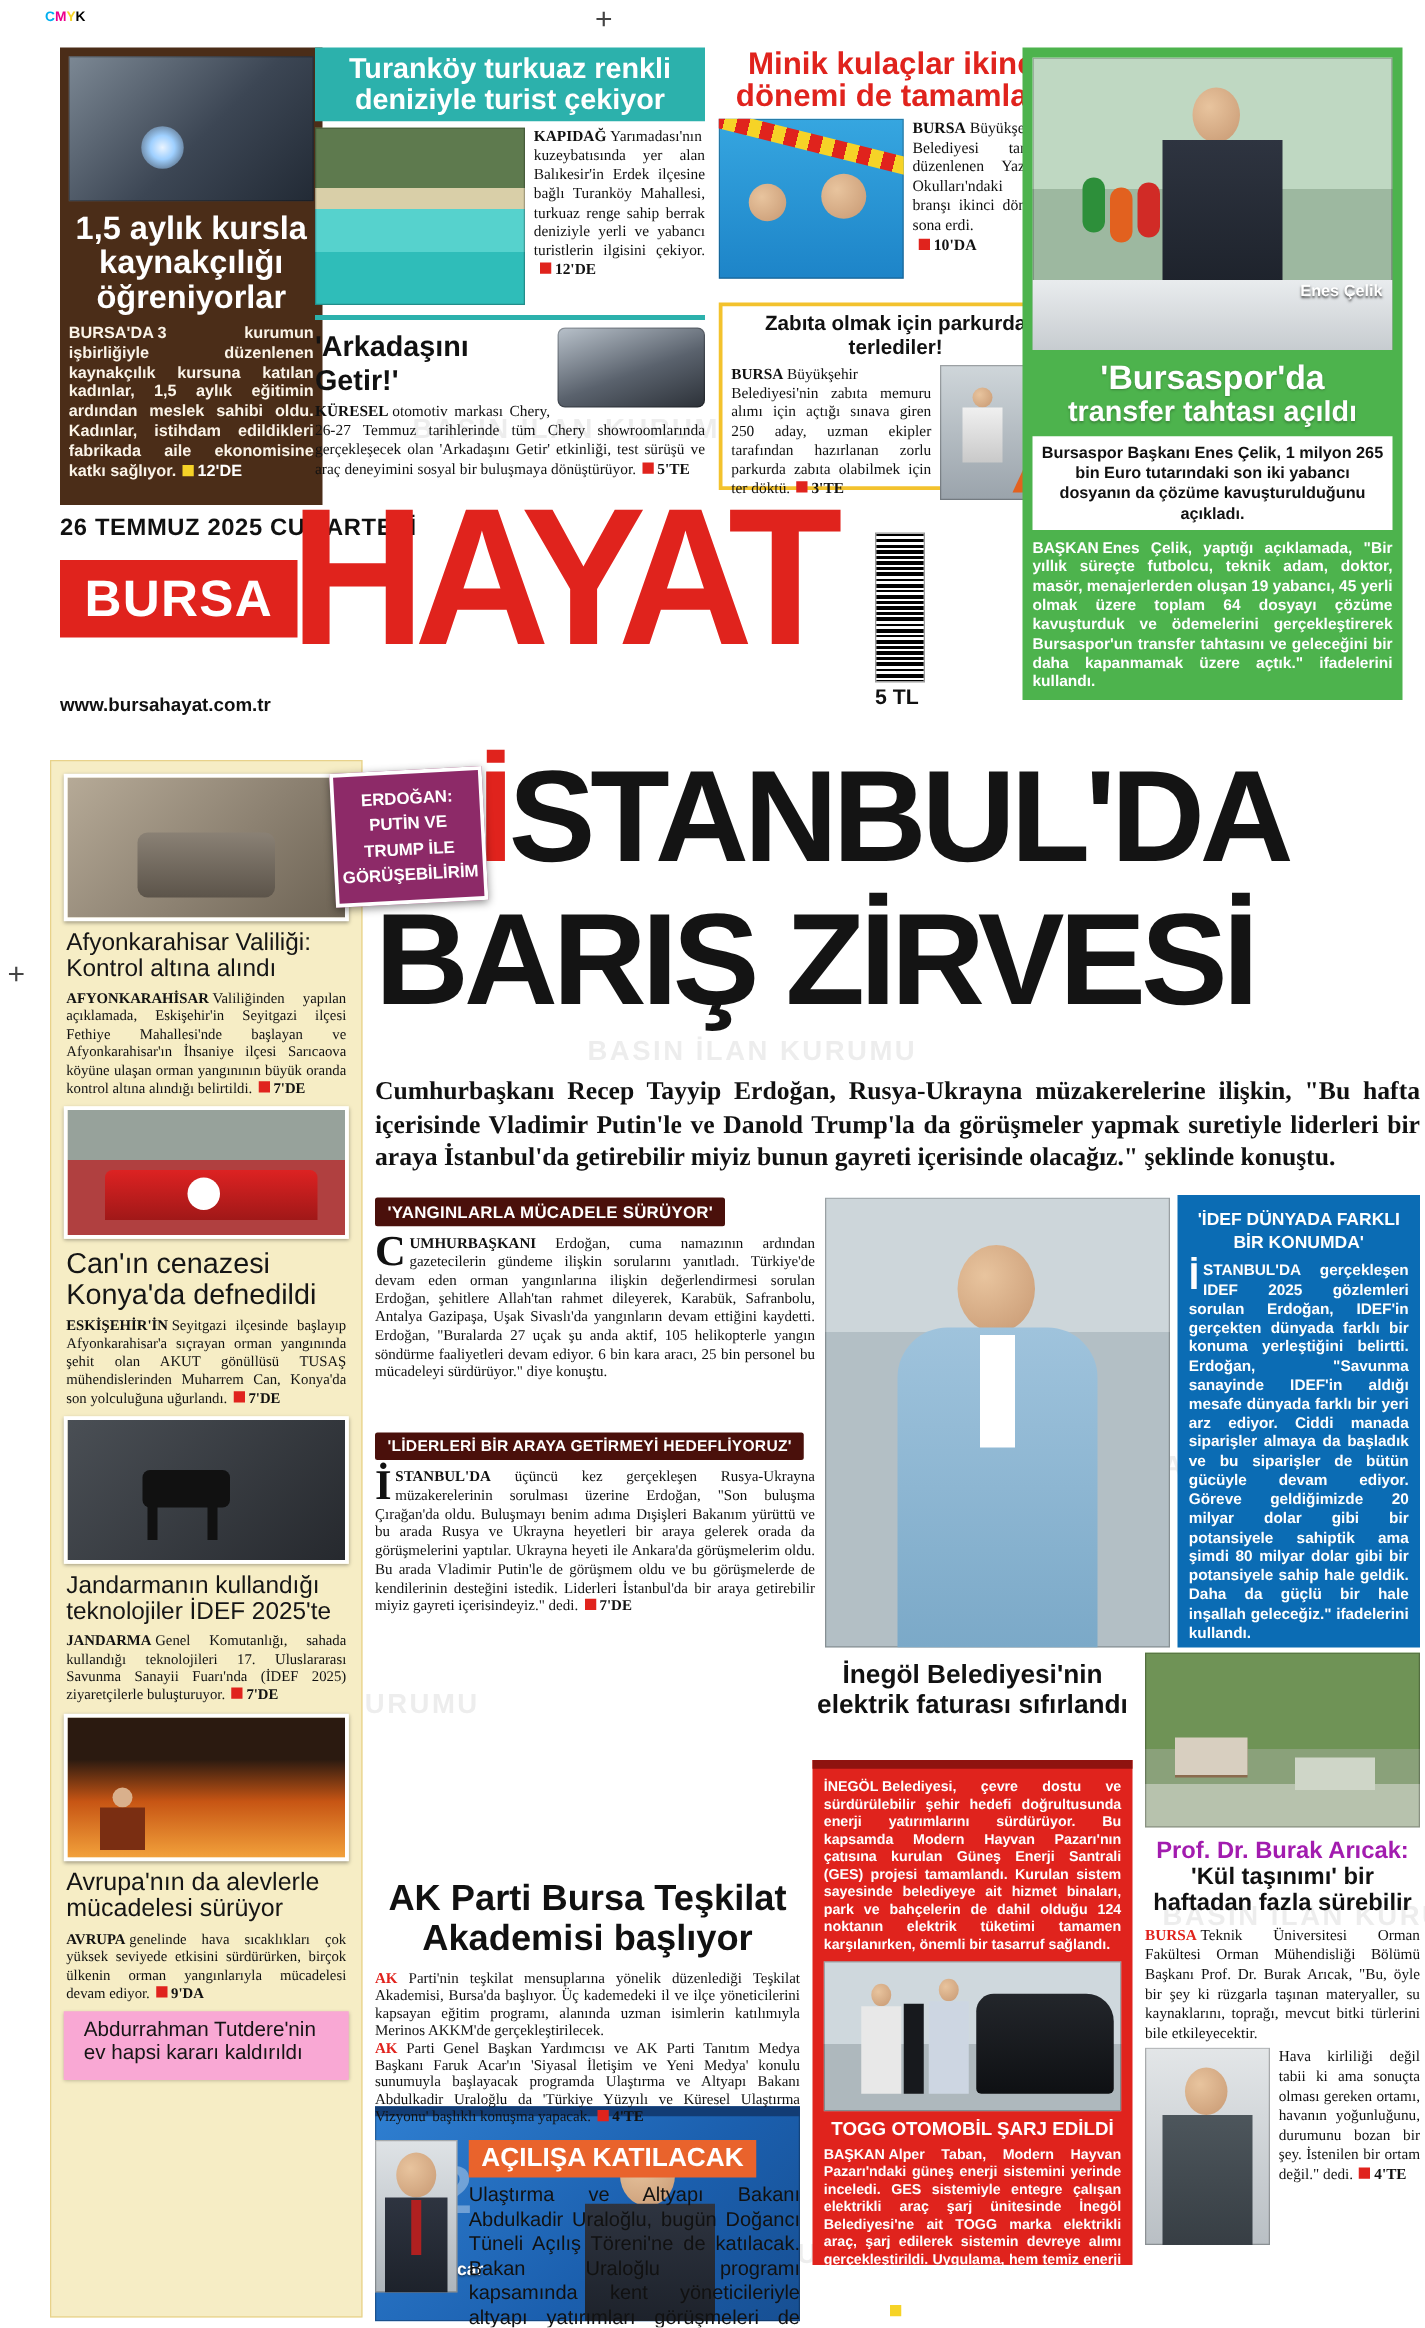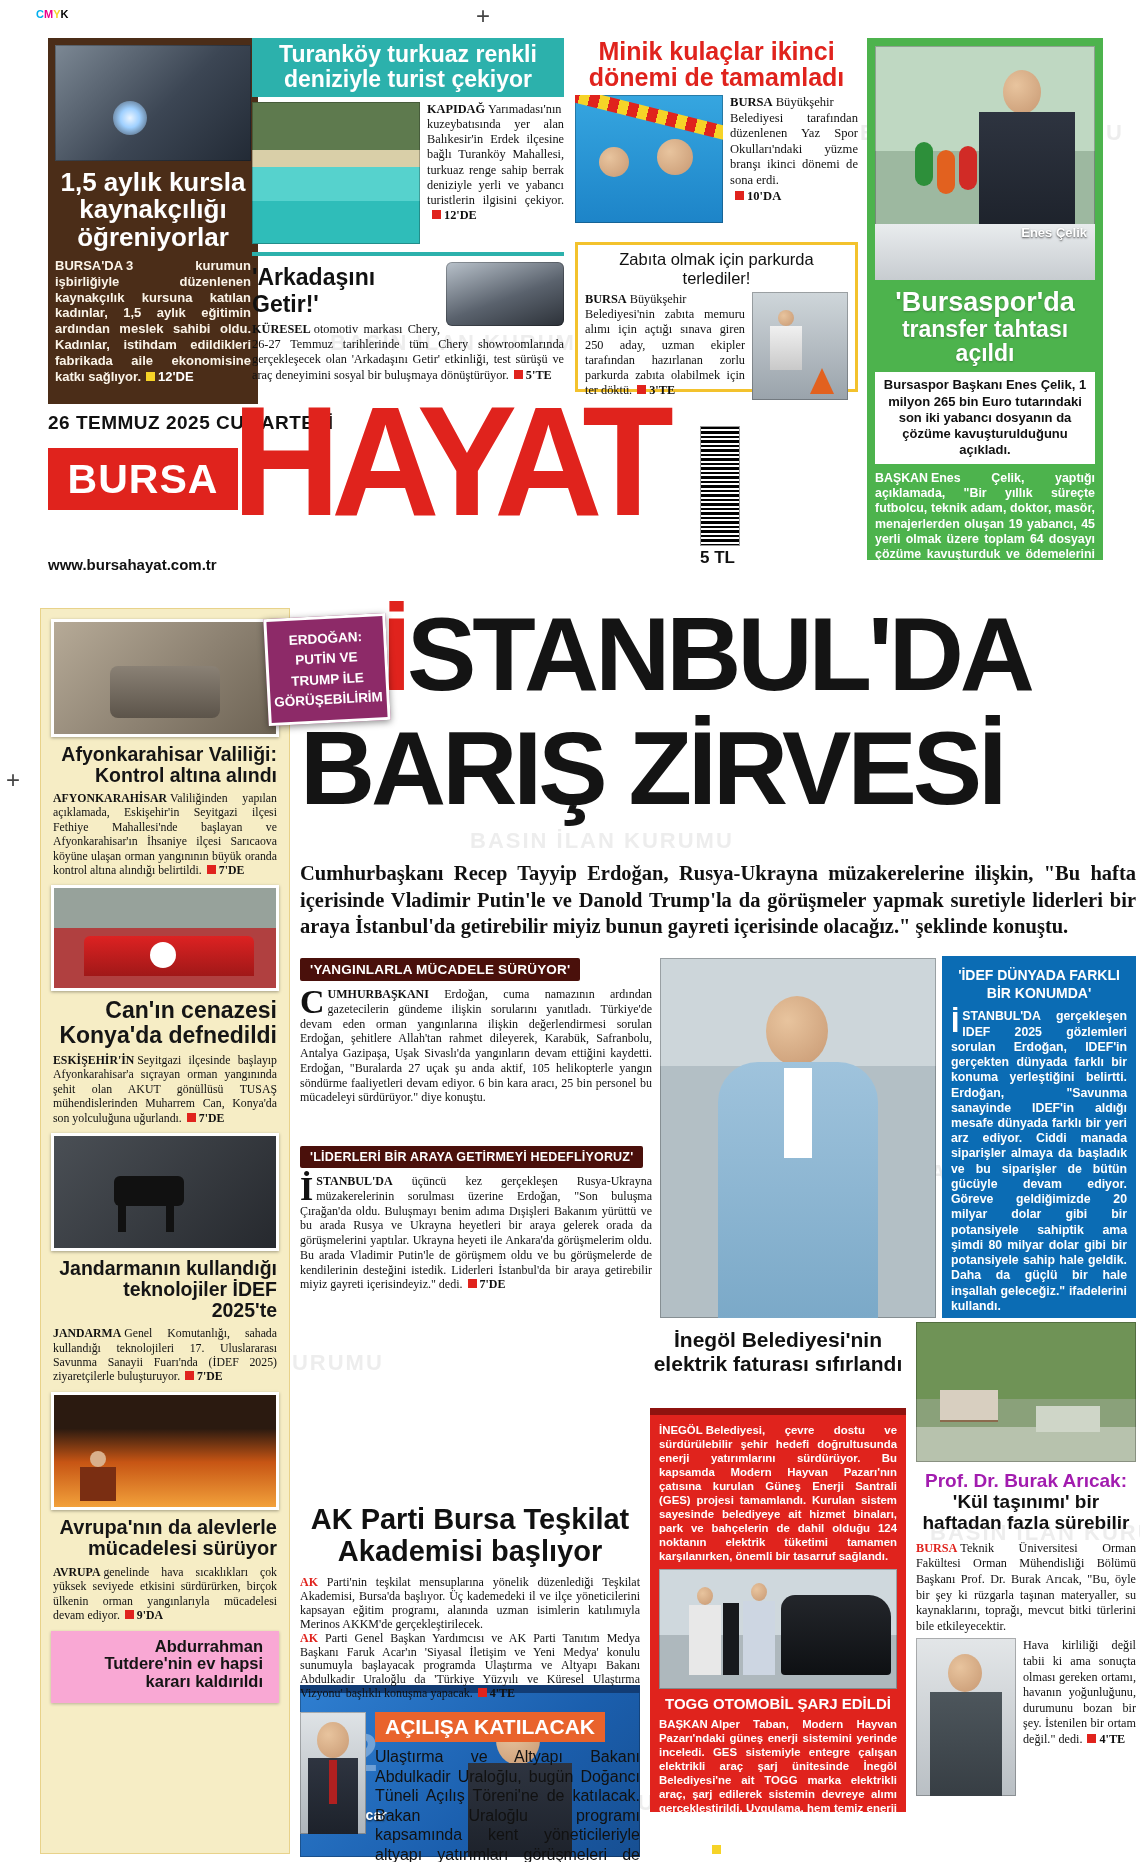--- a/index.html
+++ b/index.html
@@ -23,21 +23,21 @@
   .tb{font-family:"Liberation Serif",serif;font-size:12.3px;line-height:1.24;text-align:justify}
   .tb .lead{font-weight:bold}
   .lead{margin-right:3px}
   
   .kick{display:inline-block;background:#4a100b;color:#fff;font-weight:bold;font-size:13.5px;
         padding:4px 10px;border-radius:2px;letter-spacing:.2px}
   .dcap{float:left;font-family:"Liberation Serif",serif;font-weight:bold;font-size:34px;line-height:27px;margin:1px 3px 0 0}
   .lh-head{font-weight:bold;letter-spacing:-4px;line-height:1;color:#141414;white-space:nowrap}
   .wm{position:absolute;color:rgba(140,140,140,.16);font-weight:bold;font-size:22px;letter-spacing:2px;white-space:nowrap;pointer-events:none}
   .cropmark{position:absolute;color:#444;font-size:24px;font-weight:300;line-height:1}
-  .lp-h{font-weight:bold;text-align:right;line-height:1.08;color:#151515;margin:7px 2px 5px}
+  .lp-h{font-weight:normal;text-align:left;line-height:1.08;color:#151515;margin:7px 2px 5px}
   .lp-b{font-family:"Liberation Serif",serif;font-size:11.8px;line-height:1.22;text-align:justify;margin:0 2px 8px}
   .lp-ph{margin:2px 0;border:3px solid #fff;box-shadow:0 1px 3px rgba(0,0,0,.35)}
   .whitebox{background:#f9a8d4;padding:7px 14px;box-shadow:0 1px 3px rgba(0,0,0,.25)}
   .barcode{background:repeating-linear-gradient(180deg,#000 0 2px,#fff 2px 4px,#000 4px 7px,#fff 7px 9px);border:1px solid #999}
 </style>
 </head>
 <body>
 
 <div id="paper">
 
@@ -96,34 +96,34 @@
         <div class="head" style="left:82px;top:44px;width:36px;height:36px"></div>
       </div>
       <div class="tb" style="flex:1;font-size:12.6px">
         <span class="lead">BURSA</span><span>Büyükşehir Belediyesi tarafından düzenlenen Yaz Spor Okulları'ndaki yüzme branşı ikinci dönemi de sona erdi.</span><br>
         <span class="pref"><i class="sq sq-r"></i><span>10'DA</span></span>
       </div>
     </div>
   </div>
 
   <div class="abs" style="left:575px;top:242px;width:283px;height:150px;border:3px solid #f3c22d;background:#fff;padding:5px 7px;box-sizing:border-box">
-    <div class="ctr" style="font-weight:normal;font-size:16.5px;margin-bottom:4px">Zabıta olmak için parkurda terlediler!</div>
+    <div class="ctr" style="font-weight:bold;font-size:16.5px;margin-bottom:4px">Zabıta olmak için parkurda terlediler!</div>
     <div style="display:flex;gap:7px">
       <div class="tb" style="flex:1">
         <span class="lead">BURSA</span><span>Büyükşehir Belediyesi'nin zabıta memuru alımı için açtığı sınava giren 250 aday, uzman ekipler tarafından hazırlanan zorlu parkurda zabıta olabilmek için ter döktü.</span><span class="pref"><i class="sq sq-r"></i><span>3'TE</span></span>
       </div>
       <div class="ph" style="width:96px;height:108px;flex:0 0 auto;background:linear-gradient(180deg,#cfd6da,#9aa3ab)">
         <div class="abs" style="left:58px;bottom:6px;width:0;height:0;border-left:12px solid transparent;border-right:12px solid transparent;border-bottom:26px solid #e2611f"></div>
         <div class="head" style="left:26px;top:18px;width:16px;height:16px"></div>
         <div class="suit" style="left:18px;top:34px;width:32px;height:44px;background:linear-gradient(180deg,#f0f0f0,#c9c9c9)"></div>
       </div>
     </div>
   </div>
 
-  <div class="abs" style="left:867px;top:38px;width:236px;height:522px;background:#4db34d;padding:8px;box-sizing:border-box">
+  <div class="abs" style="left:818px;top:38px;width:304px;height:522px;background:#4db34d;padding:8px;box-sizing:border-box">
     <div class="ph" style="height:234px;background:linear-gradient(180deg,#bfd8c2 0 45%,#9db8a0 45%)">
       <div class="head" style="left:128px;top:24px;width:38px;height:44px"></div>
       <div class="suit" style="left:104px;top:66px;width:96px;height:120px"></div>
       <div class="abs" style="left:40px;top:96px;width:18px;height:44px;border-radius:9px;background:#2d8f3a"></div>
       <div class="abs" style="left:62px;top:104px;width:18px;height:44px;border-radius:9px;background:#e2611f"></div>
       <div class="abs" style="left:84px;top:100px;width:18px;height:44px;border-radius:9px;background:#d12b26"></div>
       <div class="abs" style="left:0;bottom:0;width:100%;height:56px;background:linear-gradient(180deg,#e9ecee,#c7ccd0)"></div>
       <span class="cap" style="right:8px;bottom:40px;font-size:13px">Enes Çelik</span>
     </div>
     <div class="ctr" style="color:#fff;font-weight:bold;font-size:27px;line-height:1.05;margin:8px 0 2px;text-shadow:0 1px 2px rgba(0,0,0,.25)">'Bursaspor'da</div>

